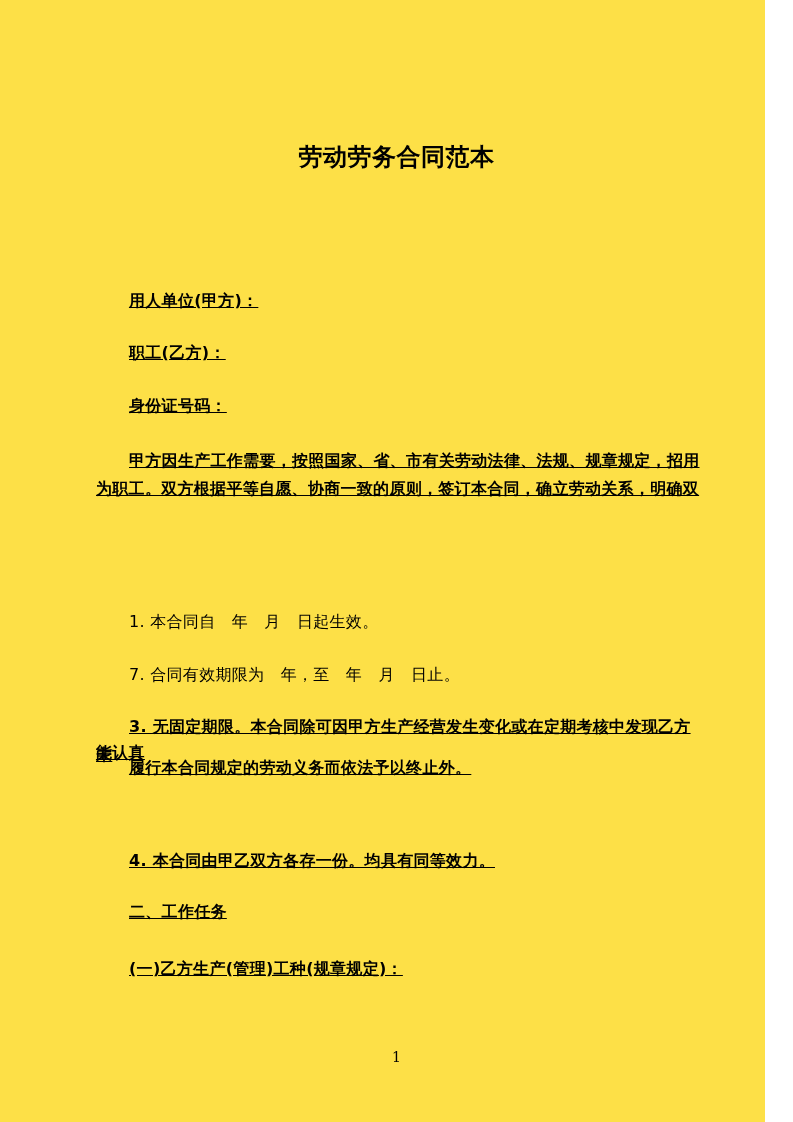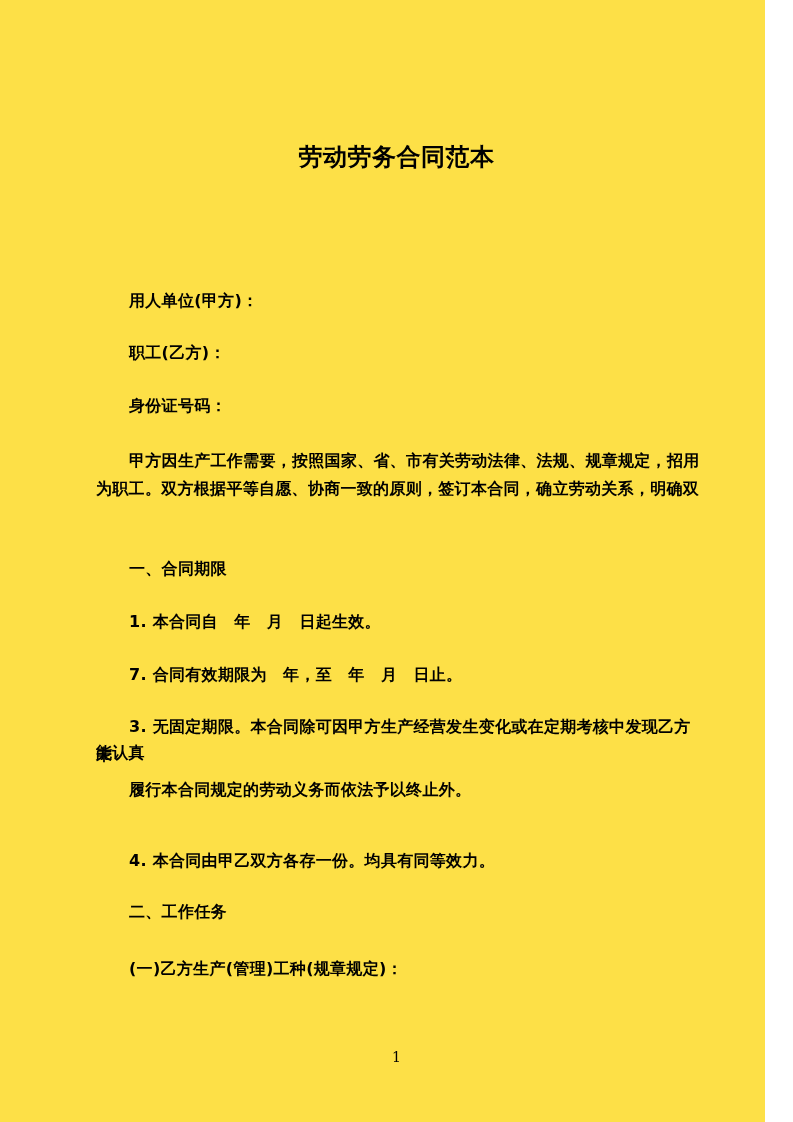--- a/index.html
+++ b/index.html
@@ -30,22 +30,22 @@
   }
   .ln {
     position: absolute;
     left: 96px;
     width: 605px;
     font-size: 16px;
     line-height: 28px;
     white-space: pre-wrap;
     letter-spacing: 0.3px;
   }
-  .indent { text-indent: 33px; font-weight: bold; }
-  .b { font-weight: 700; }
+  .indent { text-indent: 33px; }
+  .b { font-weight: 700; text-decoration: underline; }
   .page-number {
     position: absolute;
     left: 0;
     top: 1047px;
     width: 793px;
     text-align: center;
     font-size: 14px;
     line-height: 20px;
     font-family: "DejaVu Serif", serif;
   }
@@ -61,31 +61,30 @@
 
   <div class="ln indent b" style="top:339px">职工(乙方)：</div>
 
   <div class="ln indent b" style="top:392px">身份证号码：</div>
 
   <div class="ln indent b" style="top:447px">甲方因生产工作需要，按照国家、省、市有关劳动法律、法规、规章规定，招用</div>
 
   <div class="ln b" style="top:475px">为职工。双方根据平等自愿、协商一致的原则，签订本合同，确立劳动关系，明确双</div>
 
 
-  <div class="ln indent b" style="top:555px">一、合同期限</div>
 
   <div class="ln indent" style="top:608px">1. 本合同自　年　月　日起生效。</div>
 
   <div class="ln indent" style="top:661px">7. 合同有效期限为　年，至　年　月　日止。</div>
 
   <div class="ln indent b" style="top:713px">3. 无固定期限。本合同除可因甲方生产经营发生变化或在定期考核中发现乙方未</div>
 
   <div class="ln b" style="top:739px">能认真</div>
 
-  <div class="ln indent b" style="top:776px">履行本合同规定的劳动义务而依法予以终止外。</div>
+  <div class="ln indent b" style="top:754px">履行本合同规定的劳动义务而依法予以终止外。</div>
 
   <div class="ln indent b" style="top:847px">4. 本合同由甲乙双方各存一份。均具有同等效力。</div>
 
   <div class="ln indent b" style="top:898px">二、工作任务</div>
 
   <div class="ln indent b" style="top:955px">(一)乙方生产(管理)工种(规章规定)：</div>
 
   <div class="page-number">1</div>
 
 </div>

